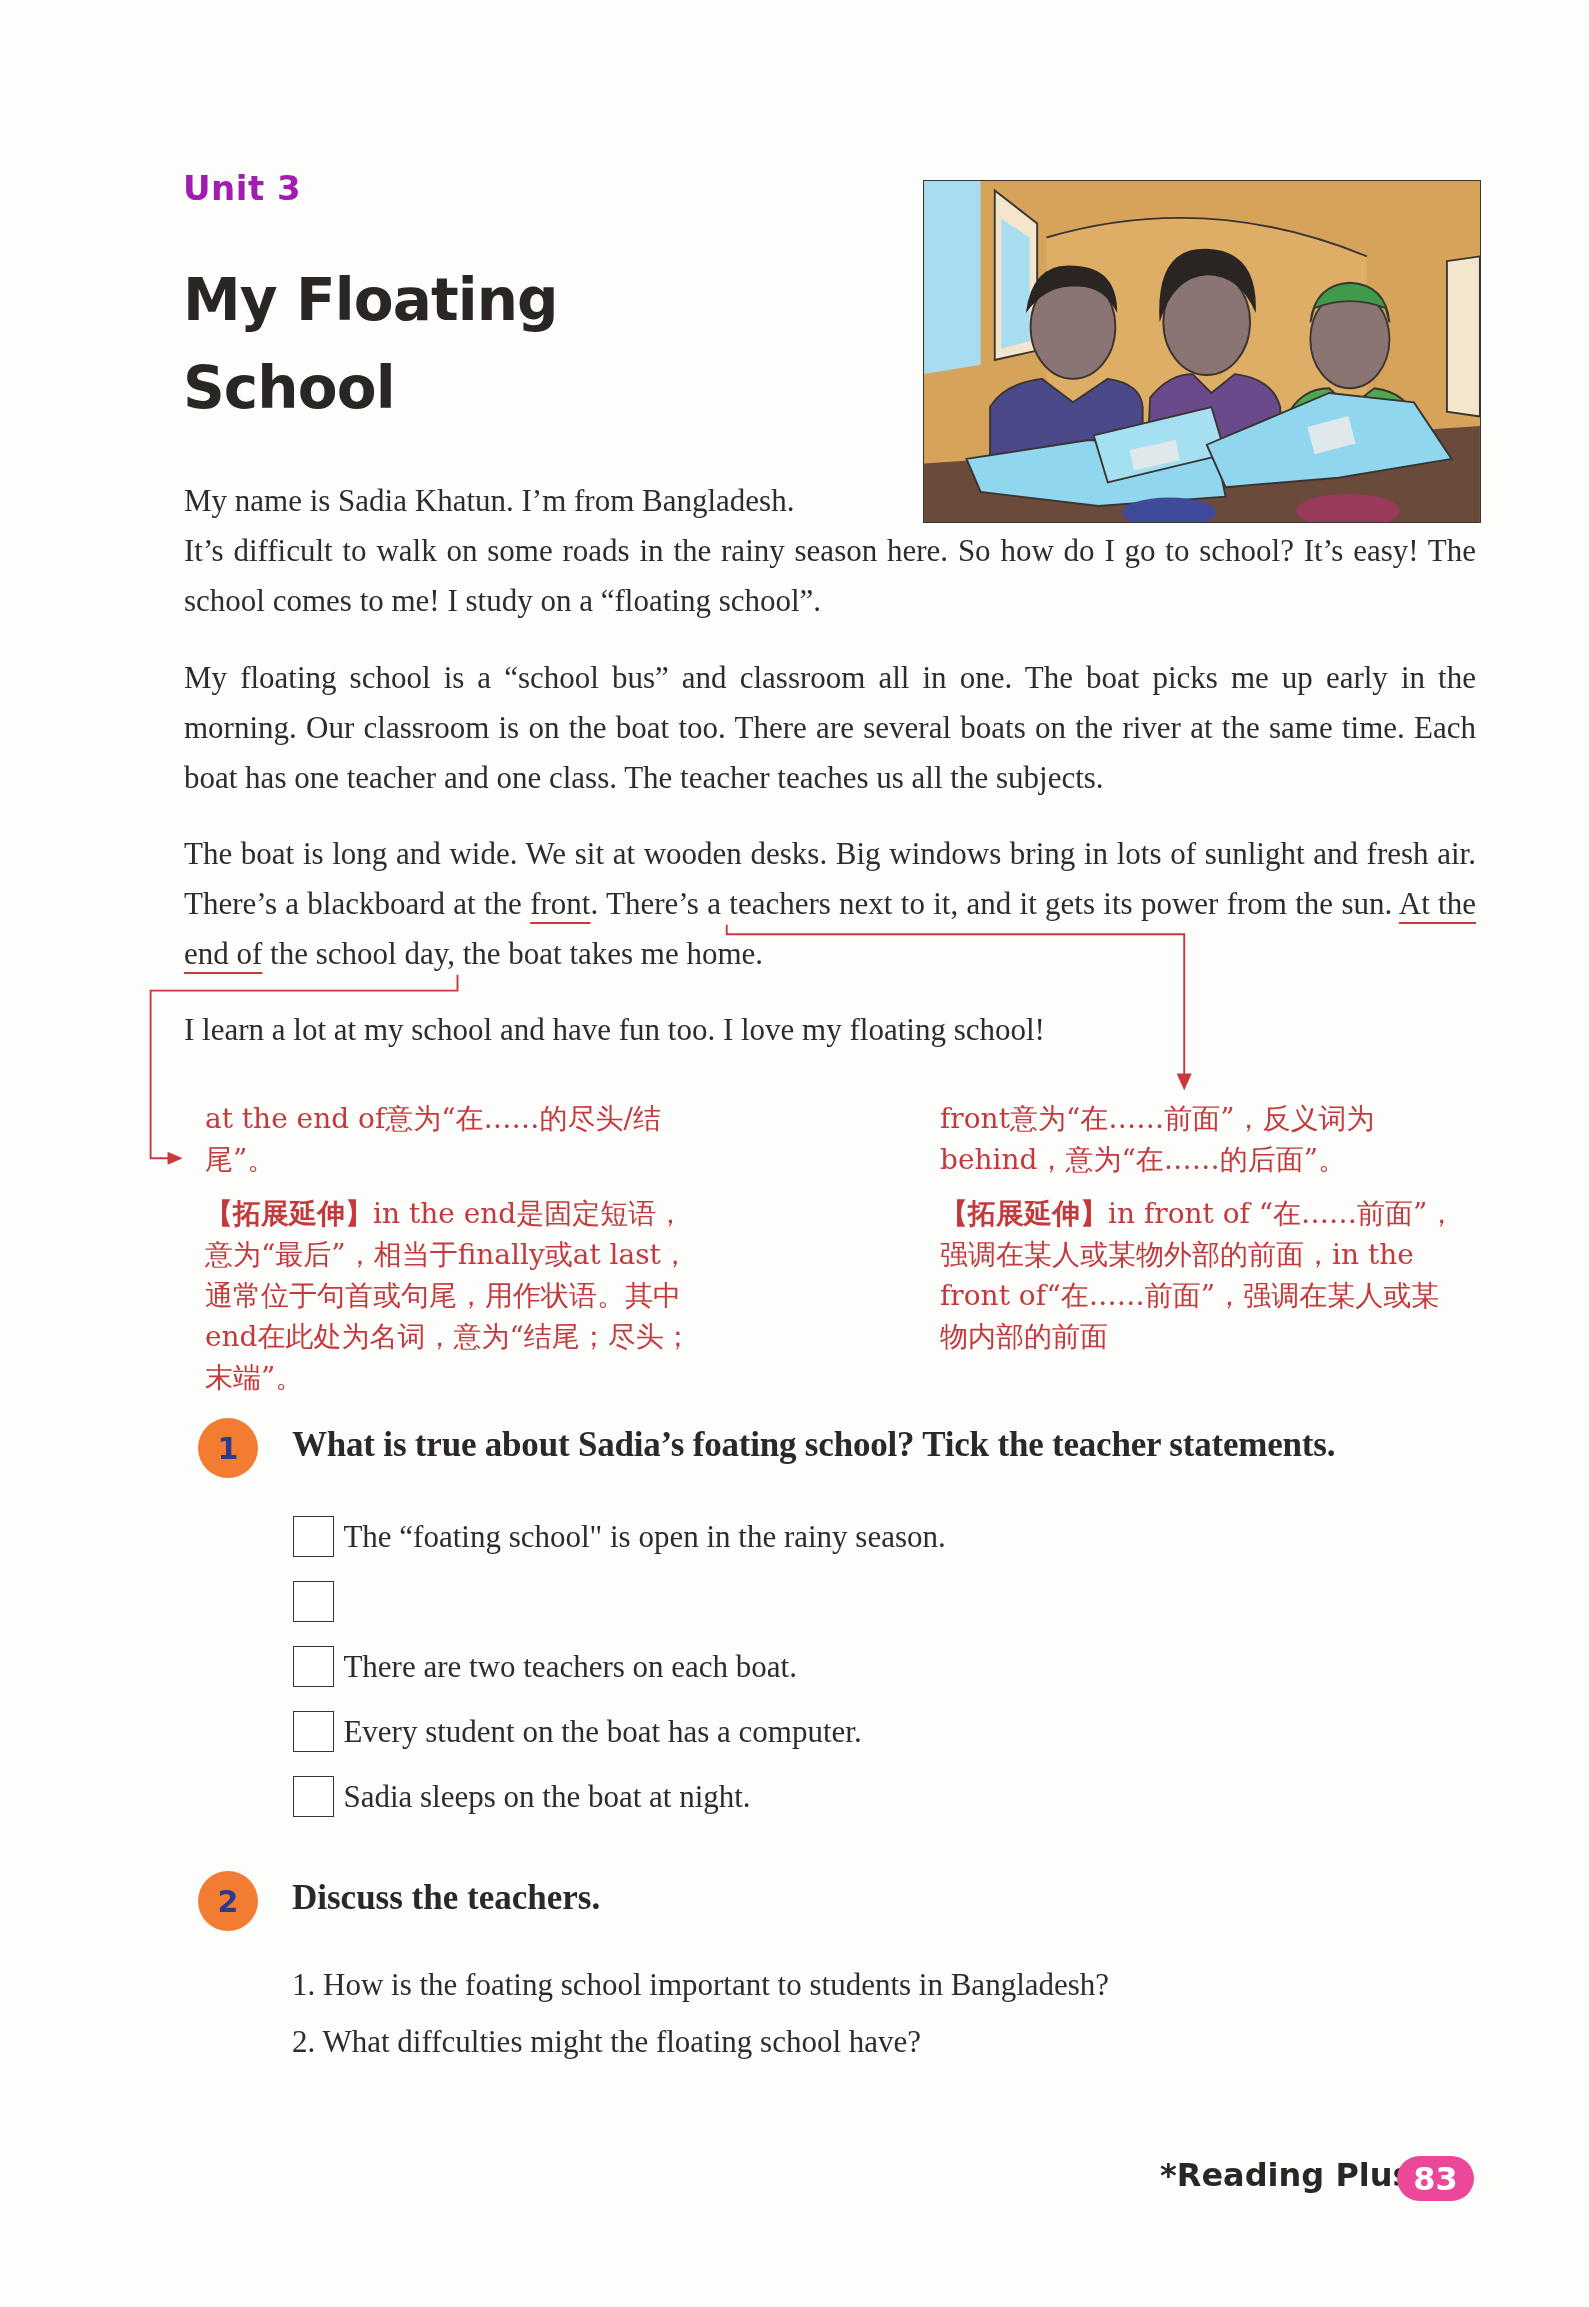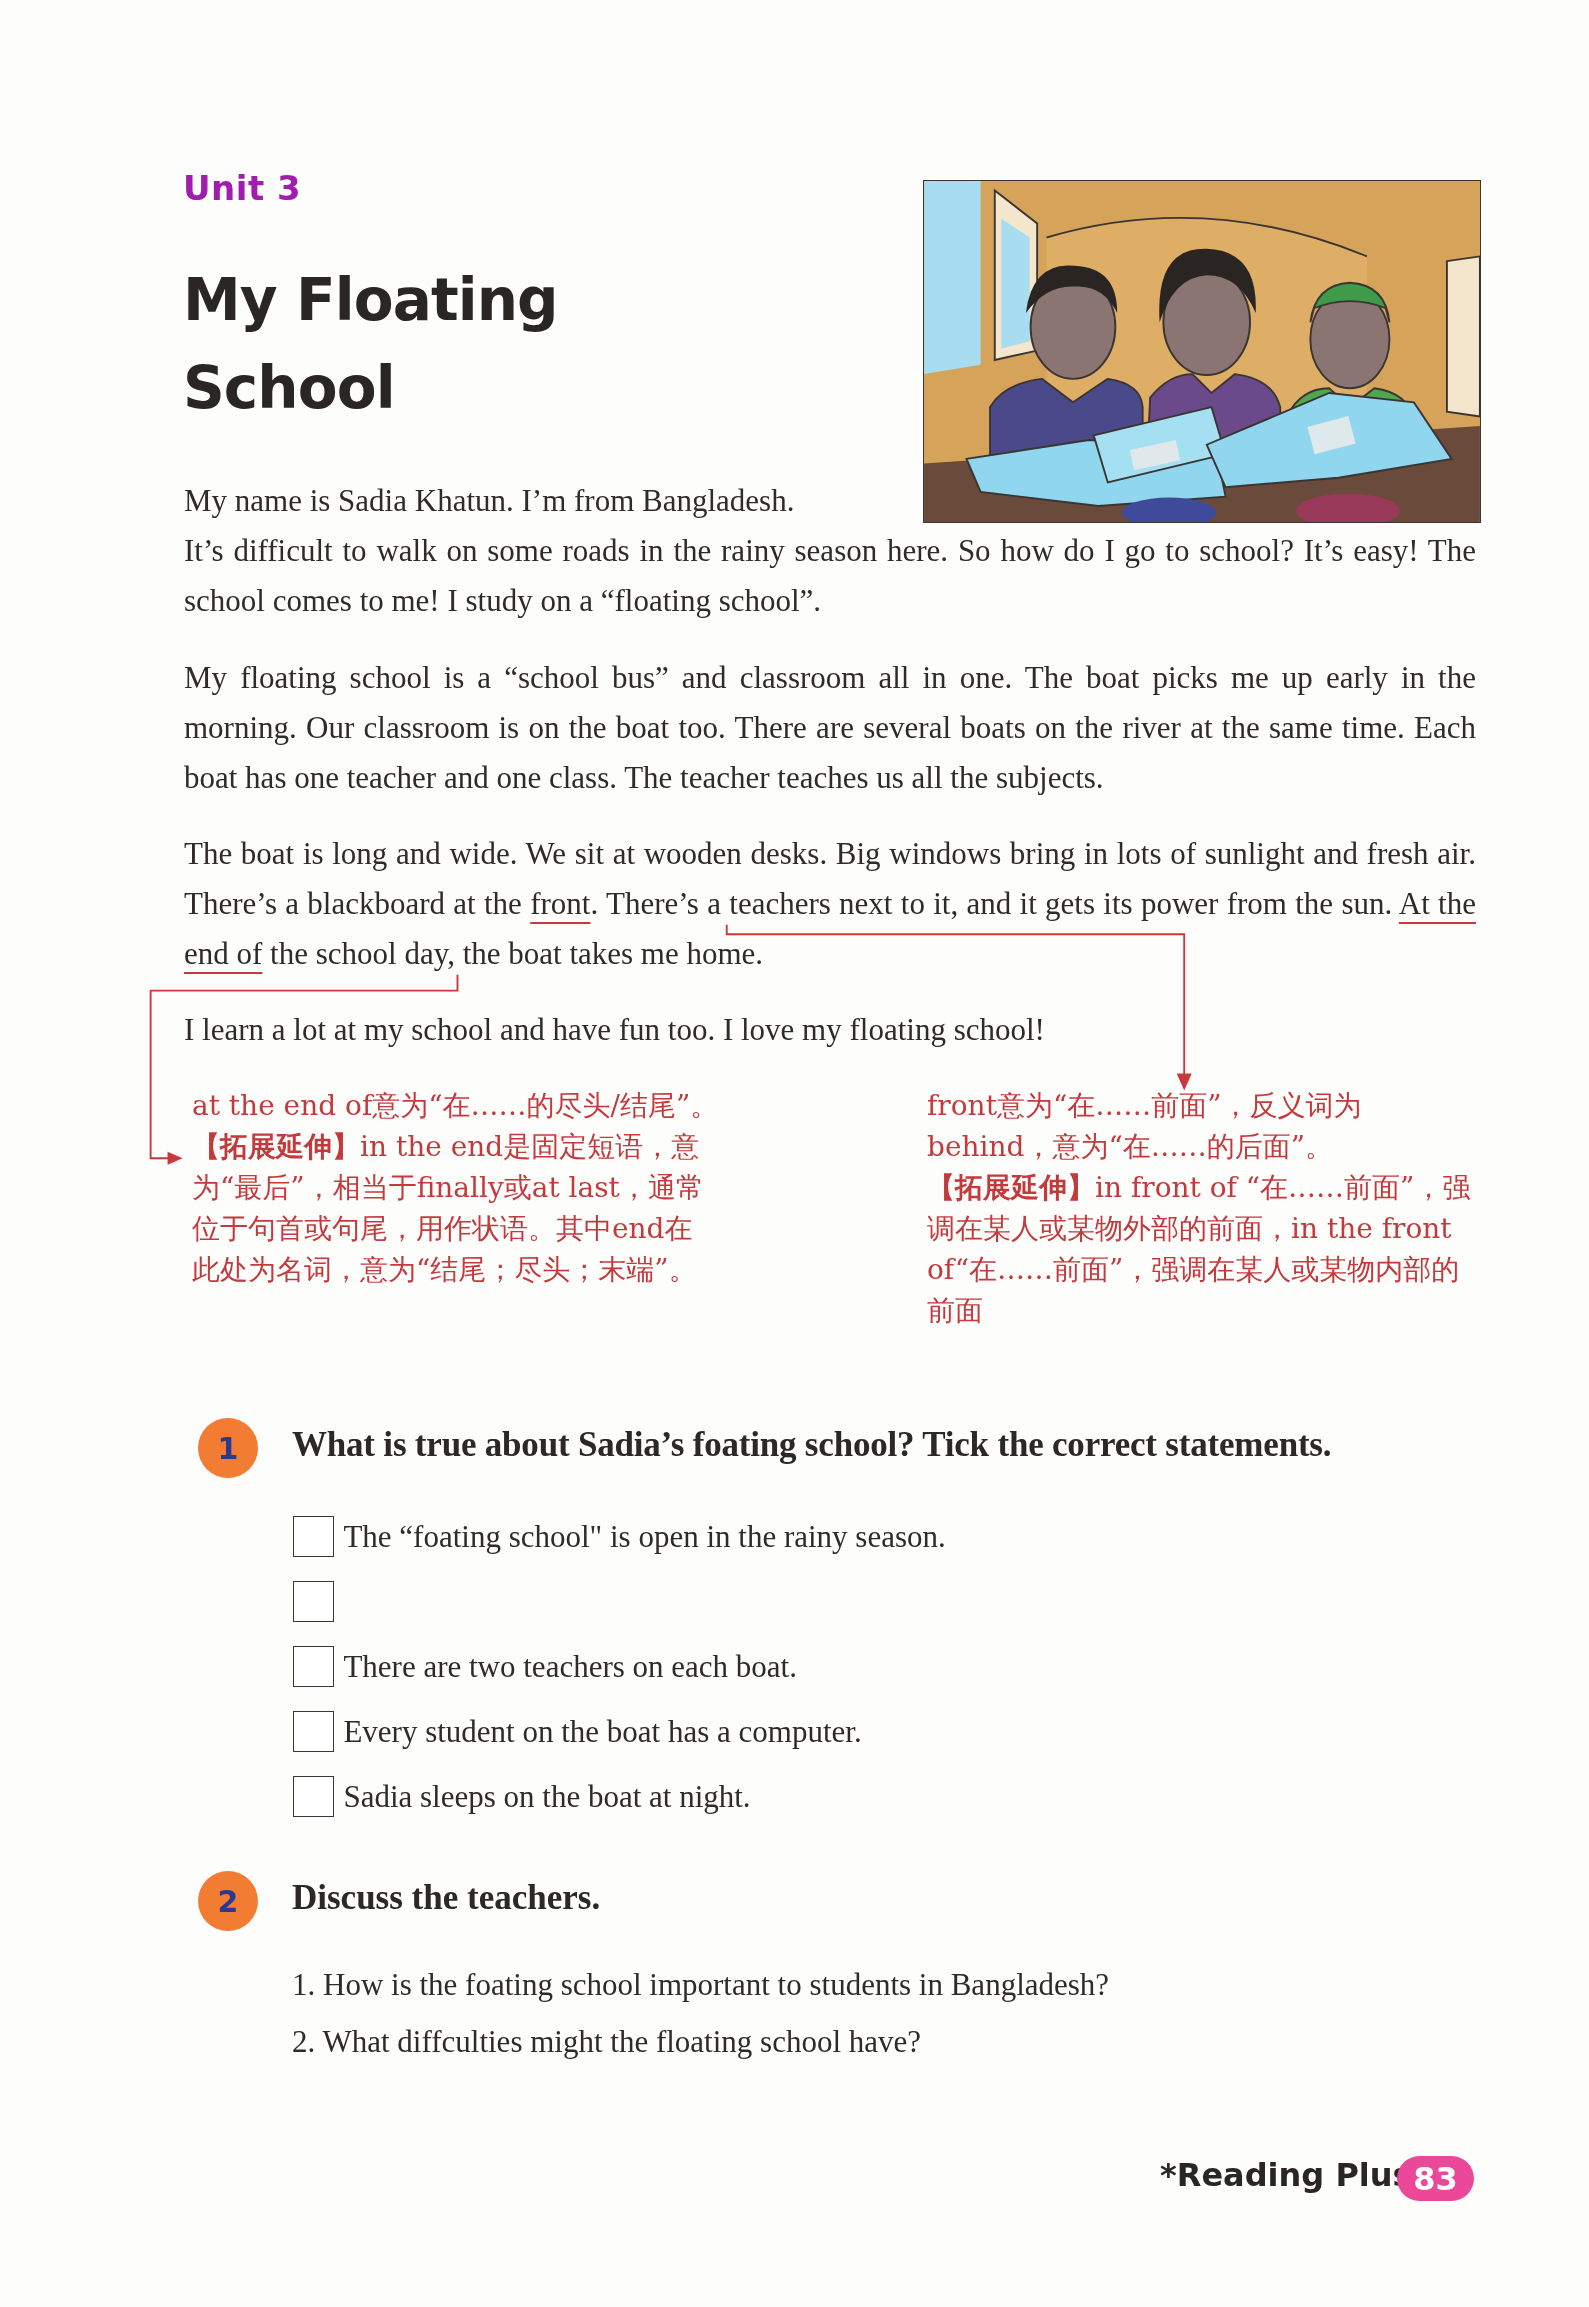--- a/index.html
+++ b/index.html
@@ -46,21 +46,21 @@
   
   .connectors { left: 0; top: 0; width: 1589px; height: 2308px; pointer-events: none; }
 
   
   .note {
     font-family: "DejaVu Serif", serif;
     color: #c4393b; font-size: 28px; line-height: 41px;
   }
   .note-left { left: 192px; top: 1085px; width: 527px; }
   .note-right { left: 927px; top: 1085px; width: 546px; }
-  .note p { margin: 0; }
+  .note p { margin: 13px; }
   .note .ext { font-weight: bold; }
 
   
   .badge {
     width: 60px; height: 60px; border-radius: 50%;
     background: #f27d32;
     color: #2b3a8f; font-family: "DejaVu Sans", sans-serif; font-weight: bold;
     font-size: 30px; display: flex; align-items: center; justify-content: center;
   }
   .badge1 { left: 198px; top: 1418px; }
@@ -159,21 +159,21 @@
 <div class="abs note note-left">
   <p>at the end of意为“在……的尽头/结尾”。</p>
   <p><span class="ext">【拓展延伸】</span><span>in the end是固定短语，意为“最后”，相当于finally或at last，通常位于句首或句尾，用作状语。其中end在此处为名词，意为“结尾；尽头；末端”。</span></p>
 </div>
 <div class="abs note note-right">
   <p>front意为“在……前面”，反义词为behind，意为“在……的后面”。</p>
   <p><span class="ext">【拓展延伸】</span><span>in front of “在……前面”，强调在某人或某物外部的前面，in the front of“在……前面”，强调在某人或某物内部的前面</span></p>
 </div>
 
 <div class="abs badge badge1">1</div>
-<div class="abs ex-heading ex1-heading">What is true about Sadia’s foating school? Tick the correct statements.</div>
+<div class="abs ex-heading ex1-heading">What is true about Sadia’s foating school? Tick the teacher statements.</div>
 <div class="abs check-list">
   <div class="check-item">
     <div class="checkbox"></div>
     <span class="check-text">The “foating school" is open in the rainy season.</span>
   </div>
   <div class="check-item">
     <div class="checkbox"></div>
   </div>
   <div class="check-item">
     <div class="checkbox"></div>

